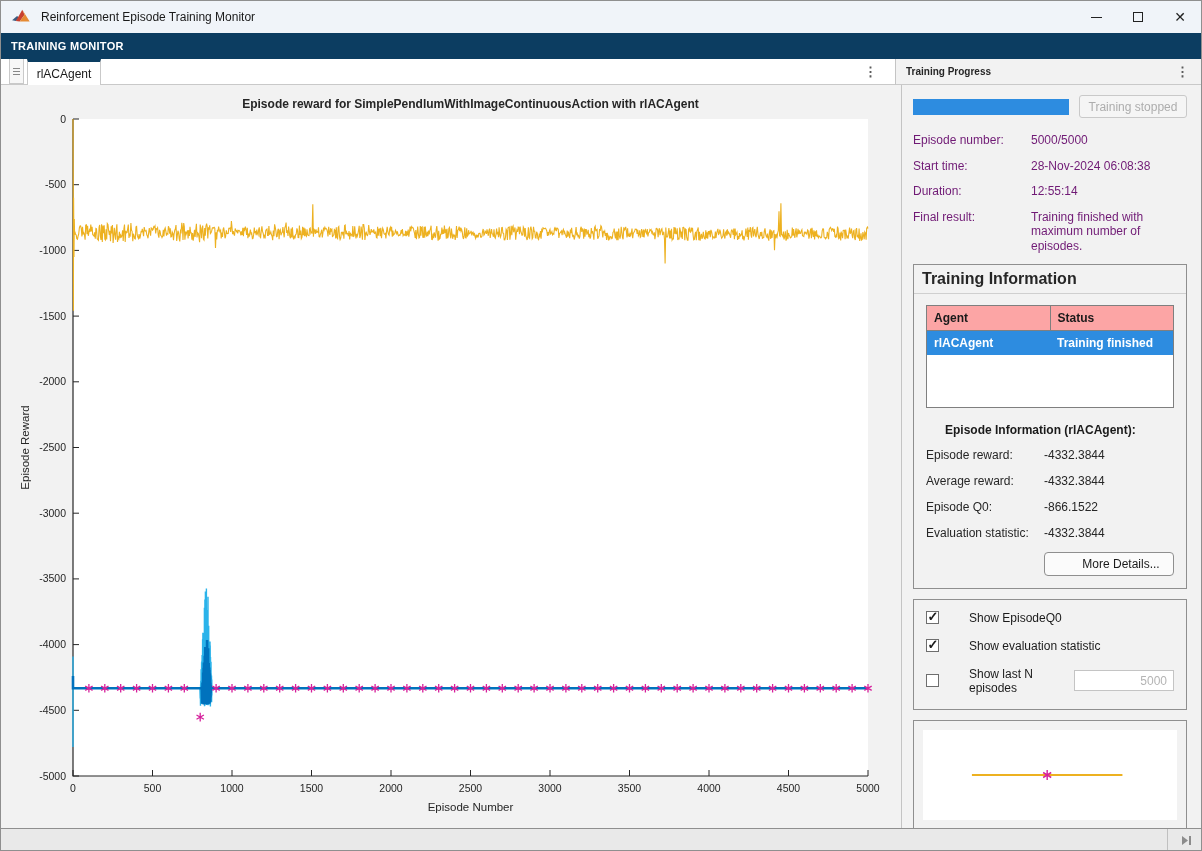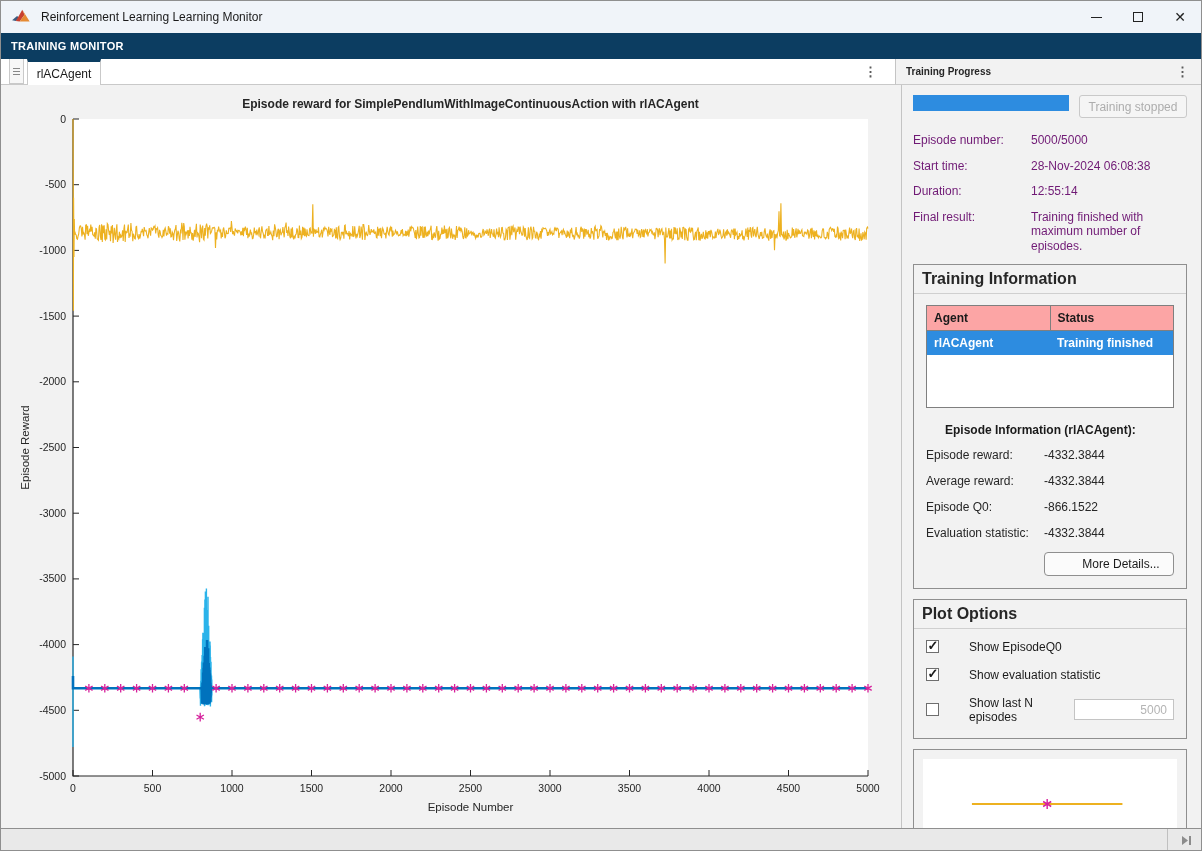--- a/index.html
+++ b/index.html
@@ -36,21 +36,21 @@
   .main { height:743px; display:flex; background:#f2f2f2; }
   .doc { margin-left:8px; width:892px; height:743px; position:relative; background:#f2f2f2; }
   .vdiv { width:2px; background:#f2f2f2; border-left:1px solid #c4c4c4; }
   svg text { font-family:"Liberation Sans",sans-serif; }
   .tick { font-size:10.5px; fill:#262626; }
   .chart-title { font-size:12px; font-weight:bold; fill:#262626; }
   .axlabel { font-size:11.5px; fill:#262626; }
 
   
   .panel { width:294px; height:743px; background:#f2f2f2; padding:10px 10px 0 10px; overflow:hidden; }
-  .prog-row { display:flex; }
+  .prog-row { display:flex; align-items:center; }
   .prog-track { flex:1; height:16px; background:#e6e6e6; position:relative; }
   .prog-fill { position:absolute; left:0; top:0; bottom:0; background:#2d8ce0; }
   .stop-btn { margin-left:10px; width:108px; height:23px; background:#f5f5f5; border:1px solid #c9c9c9; border-radius:3px; color:#adadad; font-size:12px; display:flex; align-items:center; justify-content:center; }
   .fields { margin-top:15px; }
   .frow { display:flex; margin-bottom:11px; font-size:12px; color:#701a75; line-height:14.5px; }
   .flabel { width:118px; flex:0 0 auto; }
   .fvalue { flex:1; }
 
   .gbox { border:1px solid #8f8f8f; margin-top:10px; background:#f2f2f2; }
   .gtitle { font-size:16px; font-weight:bold; color:#262626; padding:5px 8px; border-bottom:1px solid #cfcfcf; }
@@ -89,21 +89,21 @@
 <body>
 
 <div class="window">
 
   <div class="titlebar">
     <svg class="tb-icon" viewBox="0 0 24 20">
       <polygon points="1,13.5 6.5,9 9.2,11 5.2,14.5" fill="#3b5b80"></polygon>
       <polygon points="5.2,14.5 12.3,2 14.8,7.5 9.4,15" fill="#c8402f"></polygon>
       <polygon points="14.8,7.5 12.3,2 20.5,15 9.4,15" fill="#e58a33"></polygon>
     </svg>
-    <span class="tb-title">Reinforcement Learning Learning Monitor</span>
+    <span class="tb-title">Reinforcement Episode Training Monitor</span>
     <div class="tb-spacer"></div>
     <div class="win-btn">
         <span class="min-glyph"></span>
       </div>
     <div class="win-btn">
         <span class="max-glyph"></span>
       </div>
     <div class="win-btn">
         <span class="close-glyph">✕</span>
       </div>
@@ -313,21 +313,20 @@
             </div>
           </div>
 
           <div class="btn-row">
             <div class="more-btn">More Details...</div>
           </div>
         </div>
       </div>
 
       <div class="gbox">
-        <div class="gtitle">Plot Options</div>
         <div class="gcontent">
           <div class="ckrow">
             <span class="ckbox checked"></span>
             <span class="ck-label">Show EpisodeQ0</span>
           </div>
           <div class="ckrow">
             <span class="ckbox checked"></span>
             <span class="ck-label">Show evaluation statistic</span>
           </div>
           <div class="ckrow">

